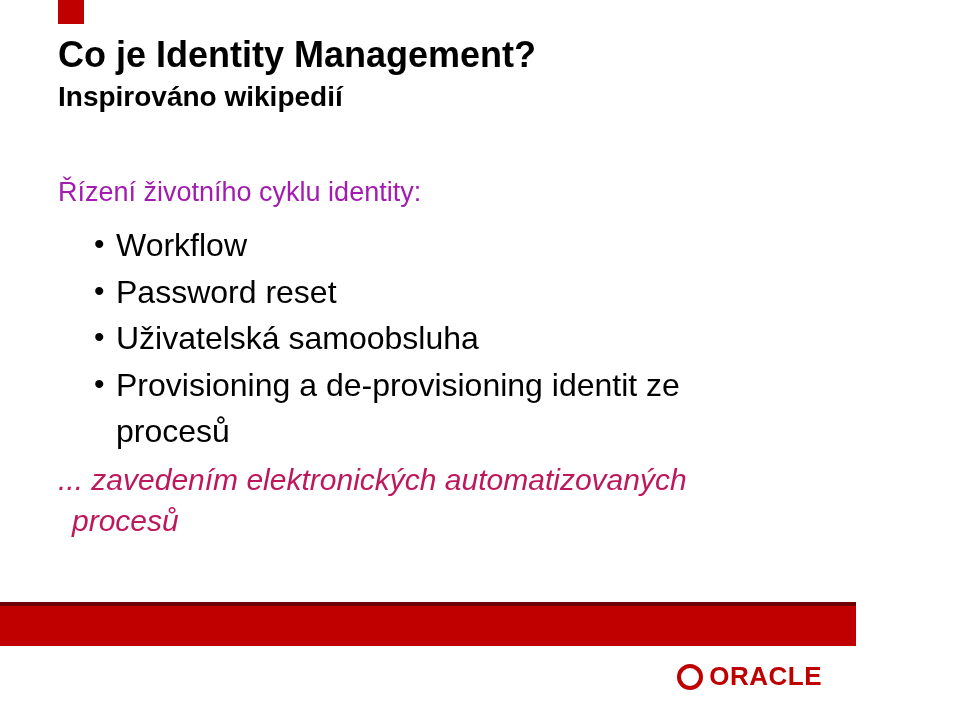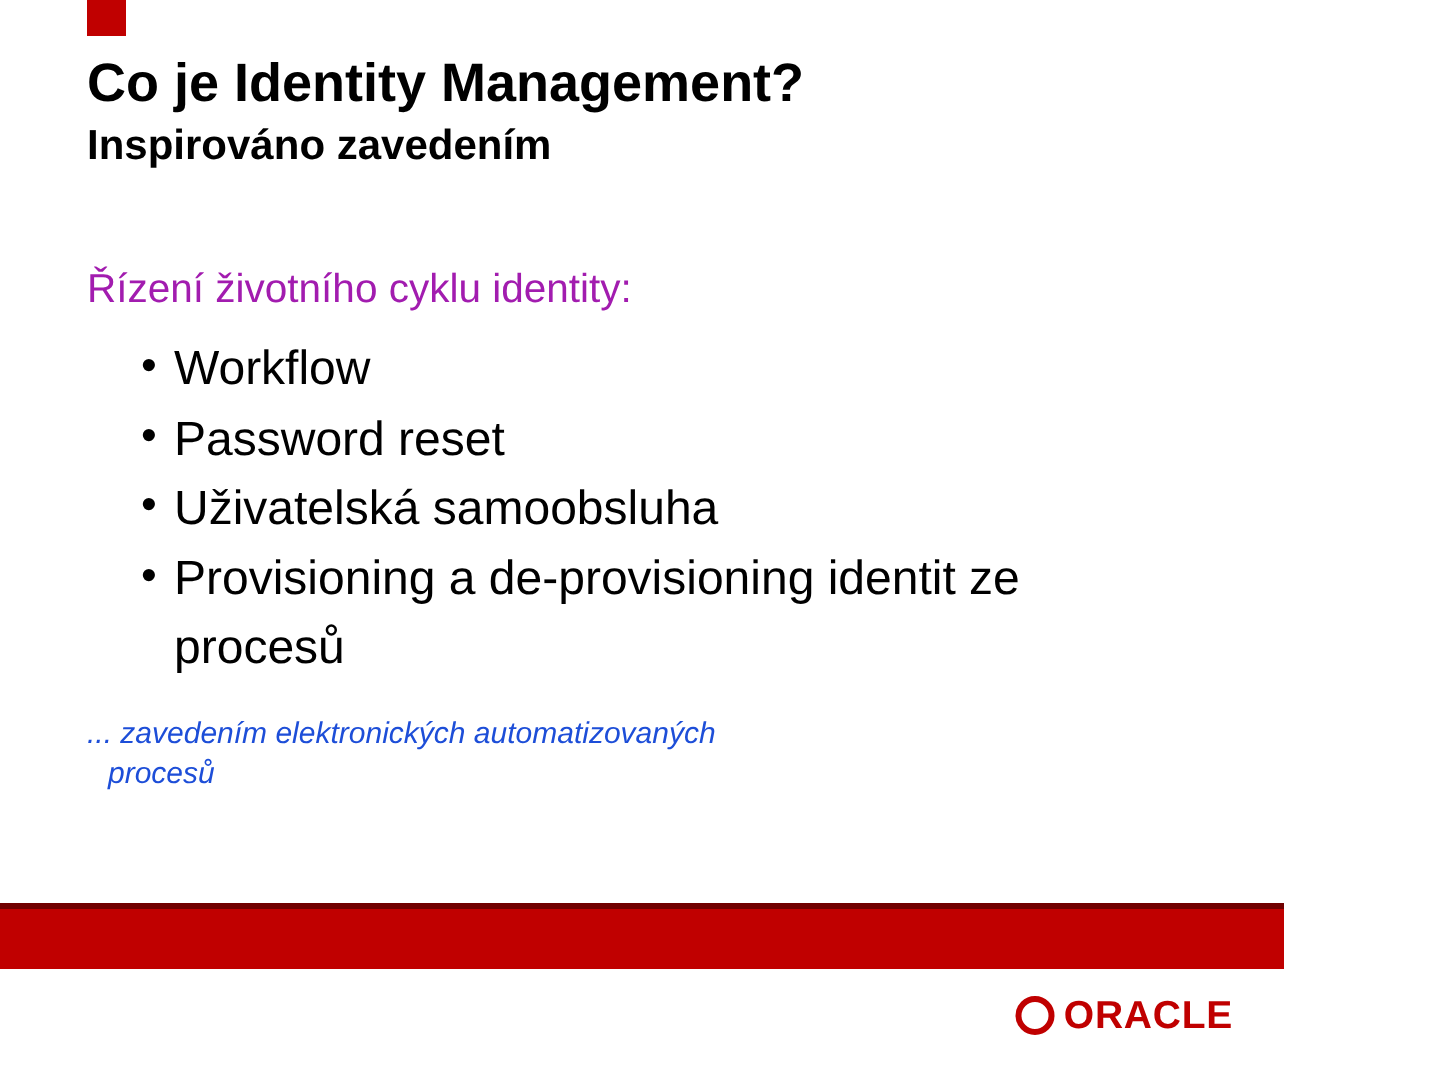--- a/index.html
+++ b/index.html
@@ -7,38 +7,38 @@
   .slide { position: relative; width: 856px; height: 712px; background: #fff; }
   .top-accent { position: absolute; top: 0; left: 58px; width: 26px; height: 24px; background: #c00000; }
   .content { position: absolute; top: 34px; left: 58px; right: 58px; }
   .title { font-size: 36px; font-weight: bold; color: #000; line-height: 1.15; }
   .subtitle { font-size: 28px; font-weight: bold; color: #000; margin-top: 6px; }
   .body { margin-top: 64px; }
   .lead { font-size: 27px; color: #a21caf; margin-bottom: 14px; }
   ul.bullets { list-style: none; margin-left: 36px; }
   ul.bullets li { font-size: 32px; color: #000; position: relative; padding-left: 22px; line-height: 1.45; }
   ul.bullets li::before { content: "•"; position: absolute; left: 0; top: 0; font-style: normal; font-size: 30px; color: #000; }
-  .closing { font-size: 20px; font-style: italic; color: #1d4ed8; margin-top: 22px; line-height: 1.35; }
+  .closing { font-size: 30px; font-style: italic; color: #be185d; margin-top: 6px; line-height: 1.35; }
   .closing-indent { margin-left: 14px; }
   .bottom-bar { position: absolute; left: 0; right: 0; bottom: 66px; height: 44px; background: #c00000; }
   .bottom-bar-top { position: absolute; left: 0; right: 0; top: 0; height: 4px; background: #700000; }
   .logo { position: absolute; right: 34px; bottom: 20px; display: flex; align-items: center; gap: 6px; }
   .logo-o { width: 26px; height: 26px; border: 4px solid #c00000; border-radius: 50%; }
   .logo-text { font-family: Arial, Helvetica, sans-serif; font-size: 26px; font-weight: 600; letter-spacing: 0.5px; color: #c00000; }
 </style>
 </head>
 <body>
 
 <div class="slide">
 
   <div class="top-accent"></div>
 
   <div class="content">
     <div class="title">Co je Identity Management?</div>
-    <div class="subtitle">Inspirováno zavedením</div>
+    <div class="subtitle">Inspirováno wikipedií</div>
 
     <div class="body">
       <div class="lead">Řízení životního cyklu identity:</div>
       <ul class="bullets">
         <li>Workflow</li>
         <li>Password reset</li>
         <li>Uživatelská samoobsluha</li>
         <li>Provisioning a de-provisioning identit ze procesů</li>
       </ul>
       <div class="closing">

